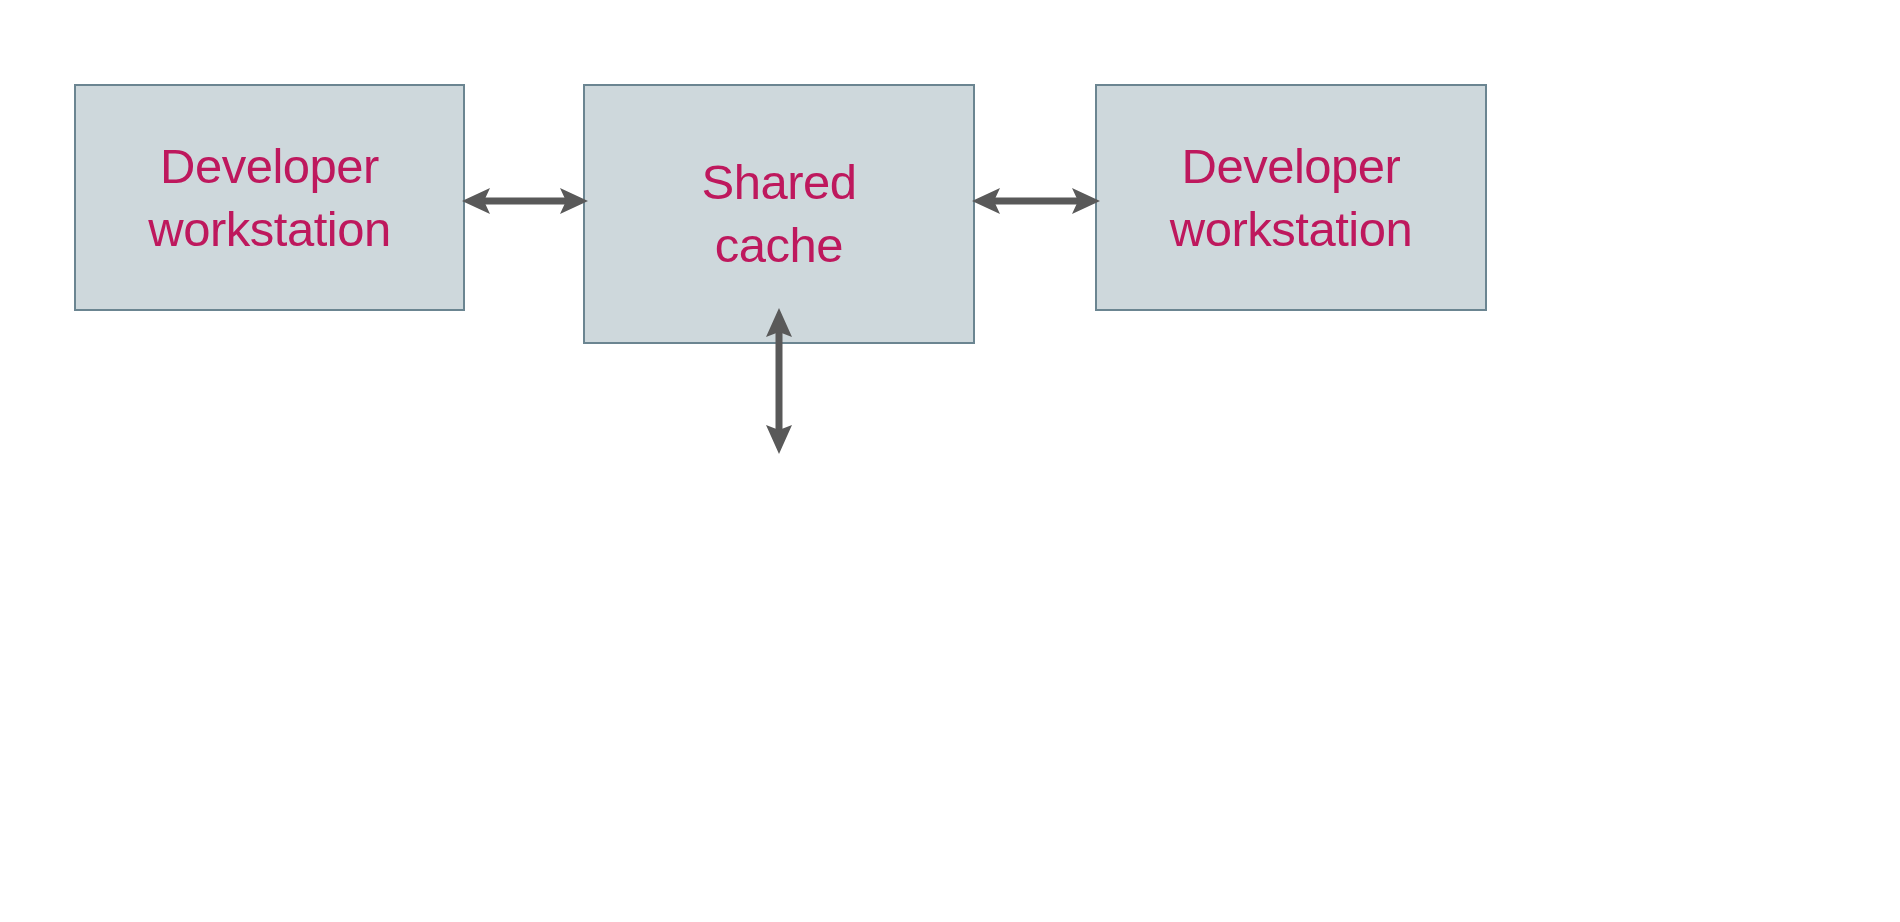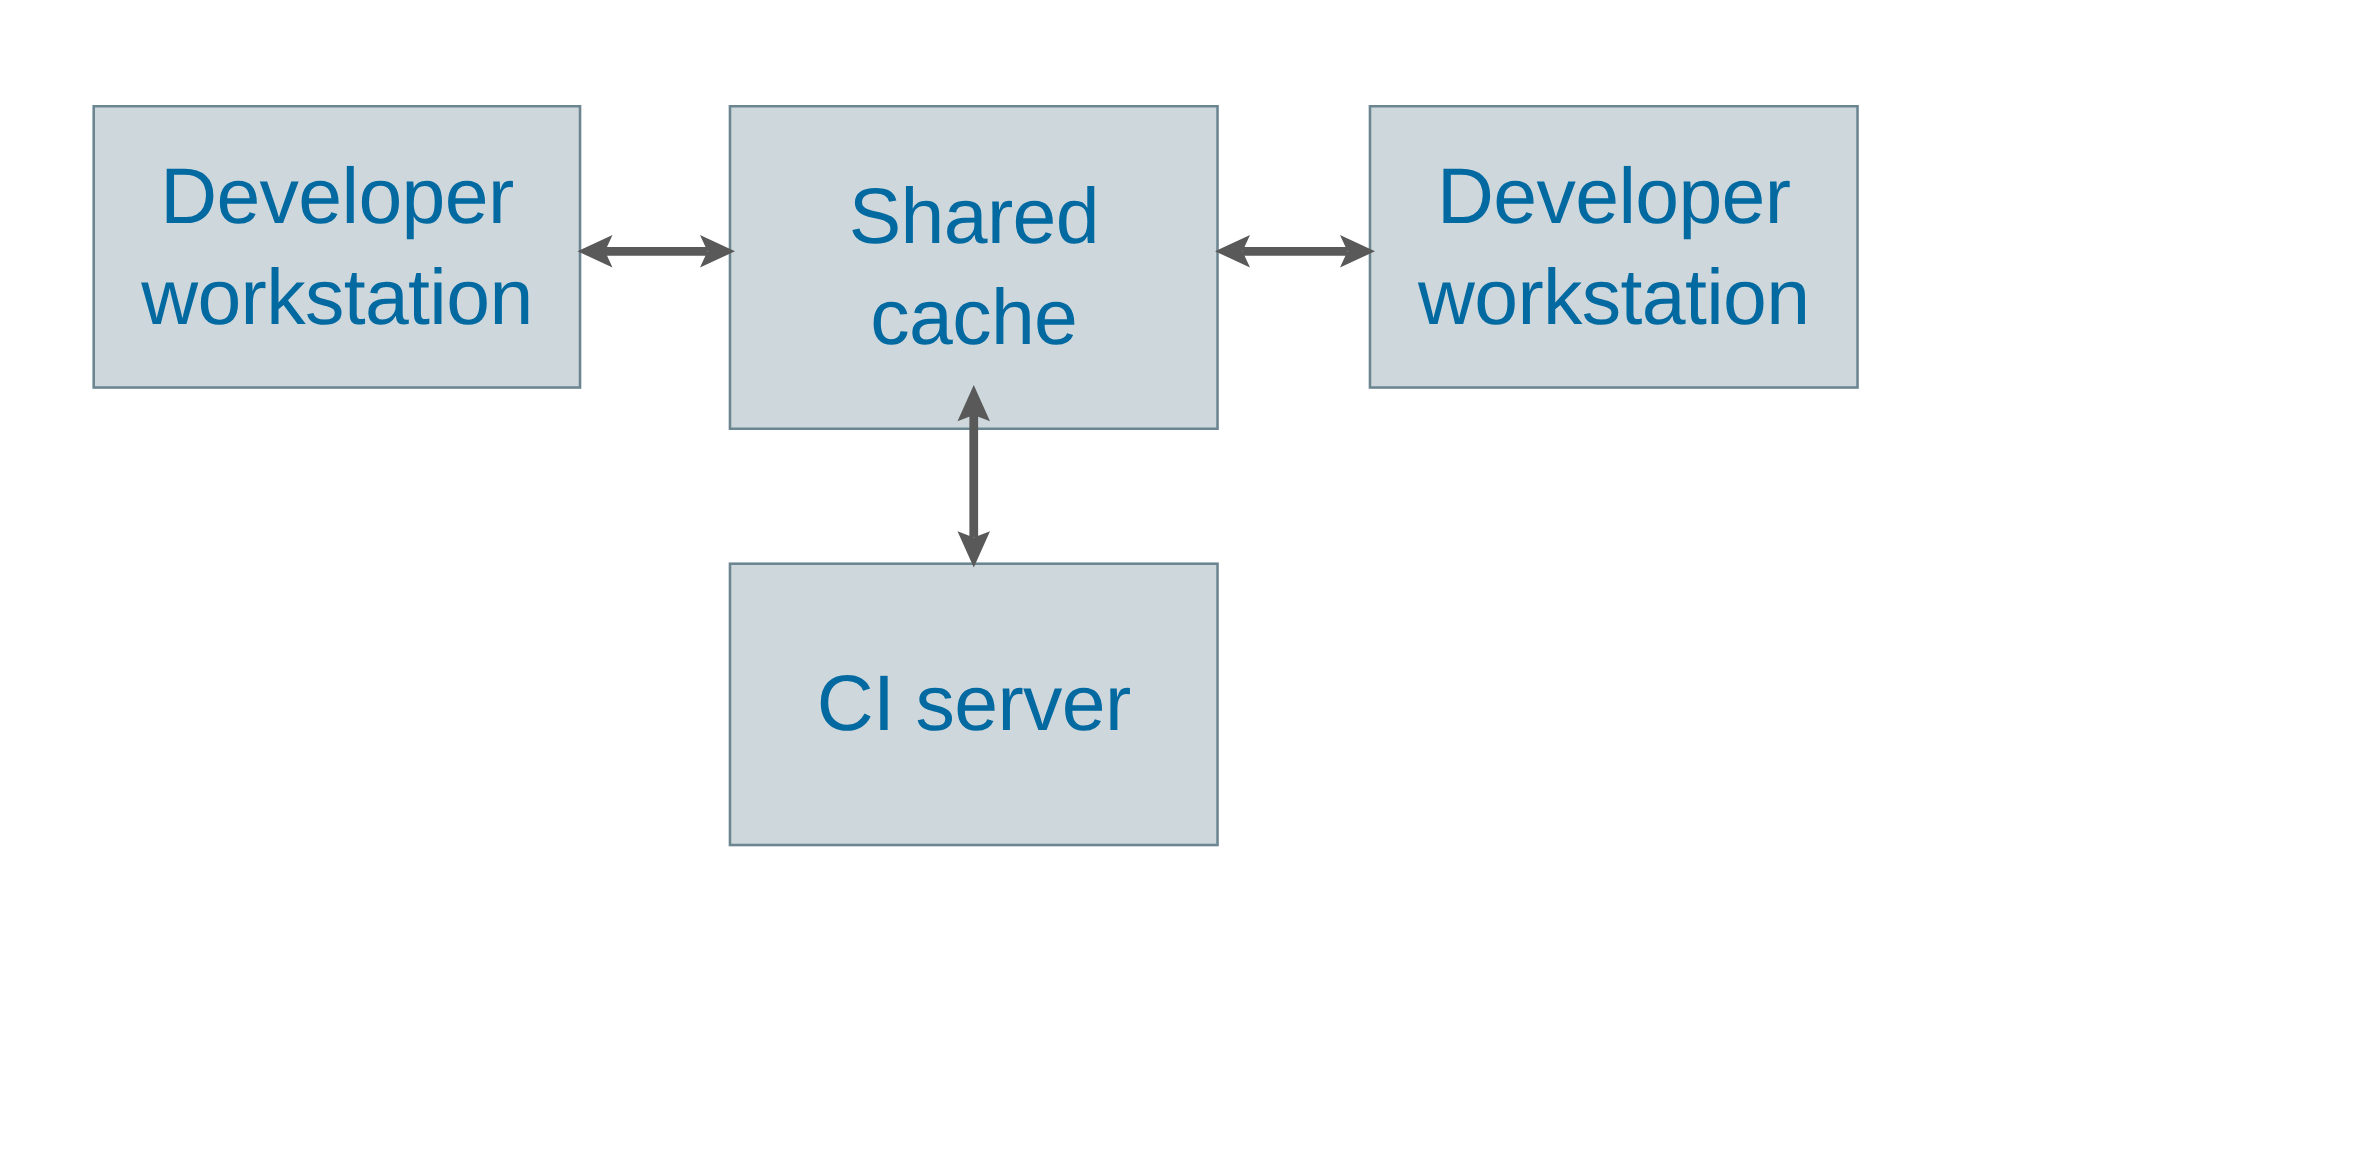--- a/index.html
+++ b/index.html
@@ -23,23 +23,23 @@
     box-sizing: border-box;
     background: #ced8dc;
     border: 2px solid #6b8591;
     display: flex;
     align-items: center;
     justify-content: center;
     text-align: center;
   }
   .node-label {
     font-family: "Liberation Sans", sans-serif;
-    font-size: 63px;
+    font-size: 49px;
     line-height: 1.28;
-    color: #0369a1;
+    color: #be185d;
     font-weight: 400;
     letter-spacing: -0.5px;
     white-space: pre-line;
     padding: 0 6px;
   }
   
   #node-dev-left  { left: 74px;   top: 84px;  width: 391px; height: 227px; }
   #node-cache     { left: 583px;  top: 84px;  width: 392px; height: 260px; }
   #node-dev-right { left: 1095px; top: 84px;  width: 392px; height: 227px; }
   #node-ci        { left: 583px;  top: 450px; width: 392px; height: 227px; }
@@ -67,23 +67,20 @@
   <div class="node" id="node-cache">
     <div class="node-label">Shared
 cache</div>
   </div>
 
   <div class="node" id="node-dev-right">
     <div class="node-label">Developer
 workstation</div>
   </div>
 
-  <div class="node" id="node-ci">
-    <div class="node-label">CI server</div>
-  </div>
 
   <div class="edge" id="edge-left-cache">
     <svg width="126" height="50" viewBox="0 0 126 50" xmlns="http://www.w3.org/2000/svg">
       <line x1="22" y1="25" x2="104" y2="25" stroke="#595959" stroke-width="7"></line>
       <polygon points="0,25 28,12 22,25 28,38" fill="#595959"></polygon>
       <polygon points="126,25 98,12 104,25 98,38" fill="#595959"></polygon>
     </svg>
   </div>
 
   <div class="edge" id="edge-cache-right">

